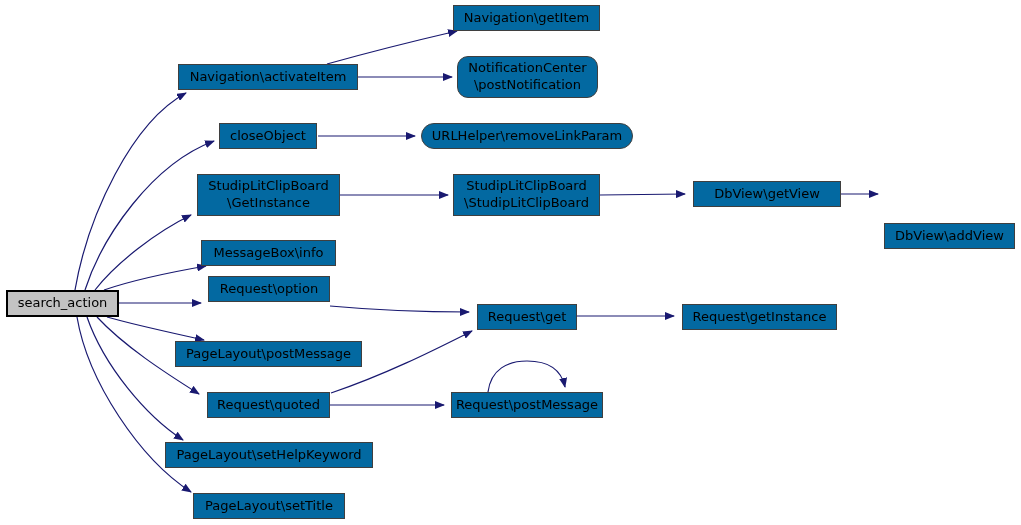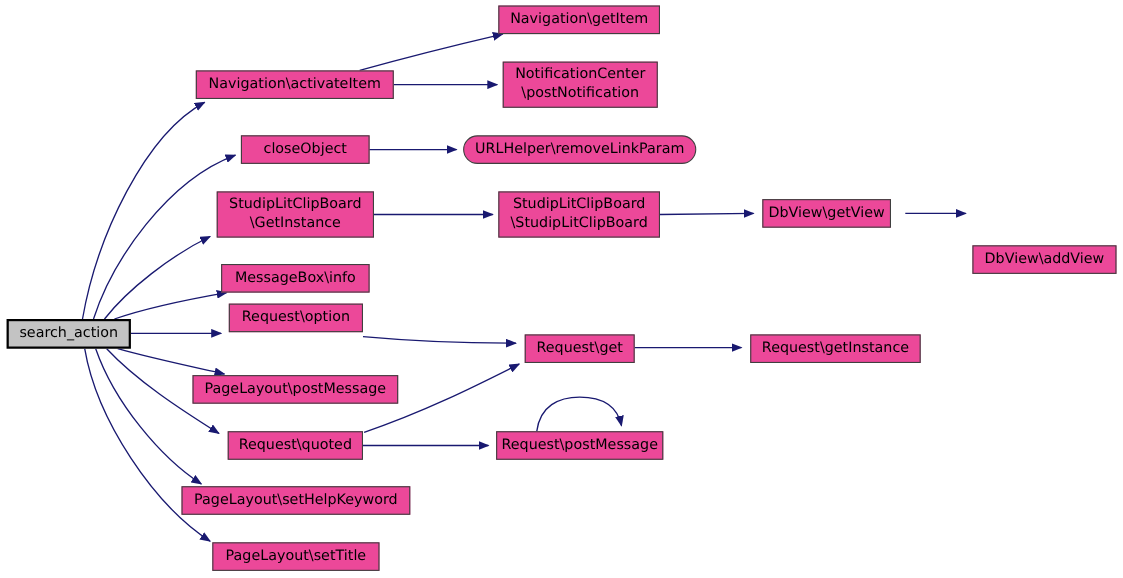--- a/index.html
+++ b/index.html
@@ -6,21 +6,21 @@
   .canvas {
     position:relative; width:1021px; height:525px;
     font-family:"DejaVu Sans", "Liberation Sans", sans-serif;
     background:#ffffff; overflow:hidden;
   }
   svg.edge-layer { position:absolute; left:0; top:0; width:1021px; height:525px; }
   .edge { fill:none; stroke:#191970; stroke-width:1.2; }
   .node {
     position:absolute; box-sizing:border-box;
     display:flex; align-items:center; justify-content:center;
-    background:#ec4899; border:1.4px solid #3f3f3f;
+    background:#0369a1; border:1.4px solid #3f3f3f;
     font-size:13px; line-height:1.3; color:#000000;
     text-align:center; cursor:pointer;
   }
   .node span { white-space:pre-line; }
   .node.highlight { background:#c3c3c3; border:2px solid #000000; }
 </style>
 </head>
 <body>
 
 <div class="canvas">
@@ -55,39 +55,39 @@
 
   <div class="node highlight" style="left:6px; top:290px; width:113px; height:27px;">
       <span>search_action</span>
     </div>
   <div class="node" style="left:178px; top:64px; width:180px; height:26px;">
       <span>Navigation\activateItem</span>
     </div>
   <div class="node" style="left:453px; top:5px; width:147px; height:26px;">
       <span>Navigation\getItem</span>
     </div>
-  <div class="node" style="left:457px; top:56px; width:141px; height:42px;">
+  <div class="node" style="left:457px; top:56px; width:141px; height:42px;border-radius:11px;">
       <span>NotificationCenter
 \postNotification</span>
     </div>
-  <div class="node" style="left:219px; top:123px; width:117px; height:26px;">
+  <div class="node" style="left:219px; top:123px; width:98px; height:26px;">
       <span>closeObject</span>
     </div>
   <div class="node" style="left:421px; top:123px; width:212px; height:26px;border-radius:13px;">
       <span>URLHelper\removeLinkParam</span>
     </div>
   <div class="node" style="left:197px; top:174px; width:143px; height:42px;">
       <span>StudipLitClipBoard
 \GetInstance</span>
     </div>
   <div class="node" style="left:453px; top:174px; width:147px; height:42px;">
       <span>StudipLitClipBoard
 \StudipLitClipBoard</span>
     </div>
-  <div class="node" style="left:693px; top:181px; width:117px; height:26px;">
+  <div class="node" style="left:693px; top:181px; width:148px; height:26px;">
       <span>DbView\getView</span>
     </div>
   <div class="node" style="left:884px; top:181px; width:131px; height:26px;margin-top:42px;">
       <span>DbView\addView</span>
     </div>
   <div class="node" style="left:201px; top:240px; width:135px; height:26px;">
       <span>MessageBox\info</span>
     </div>
   <div class="node" style="left:208px; top:276px; width:122px; height:26px;">
       <span>Request\option</span>

